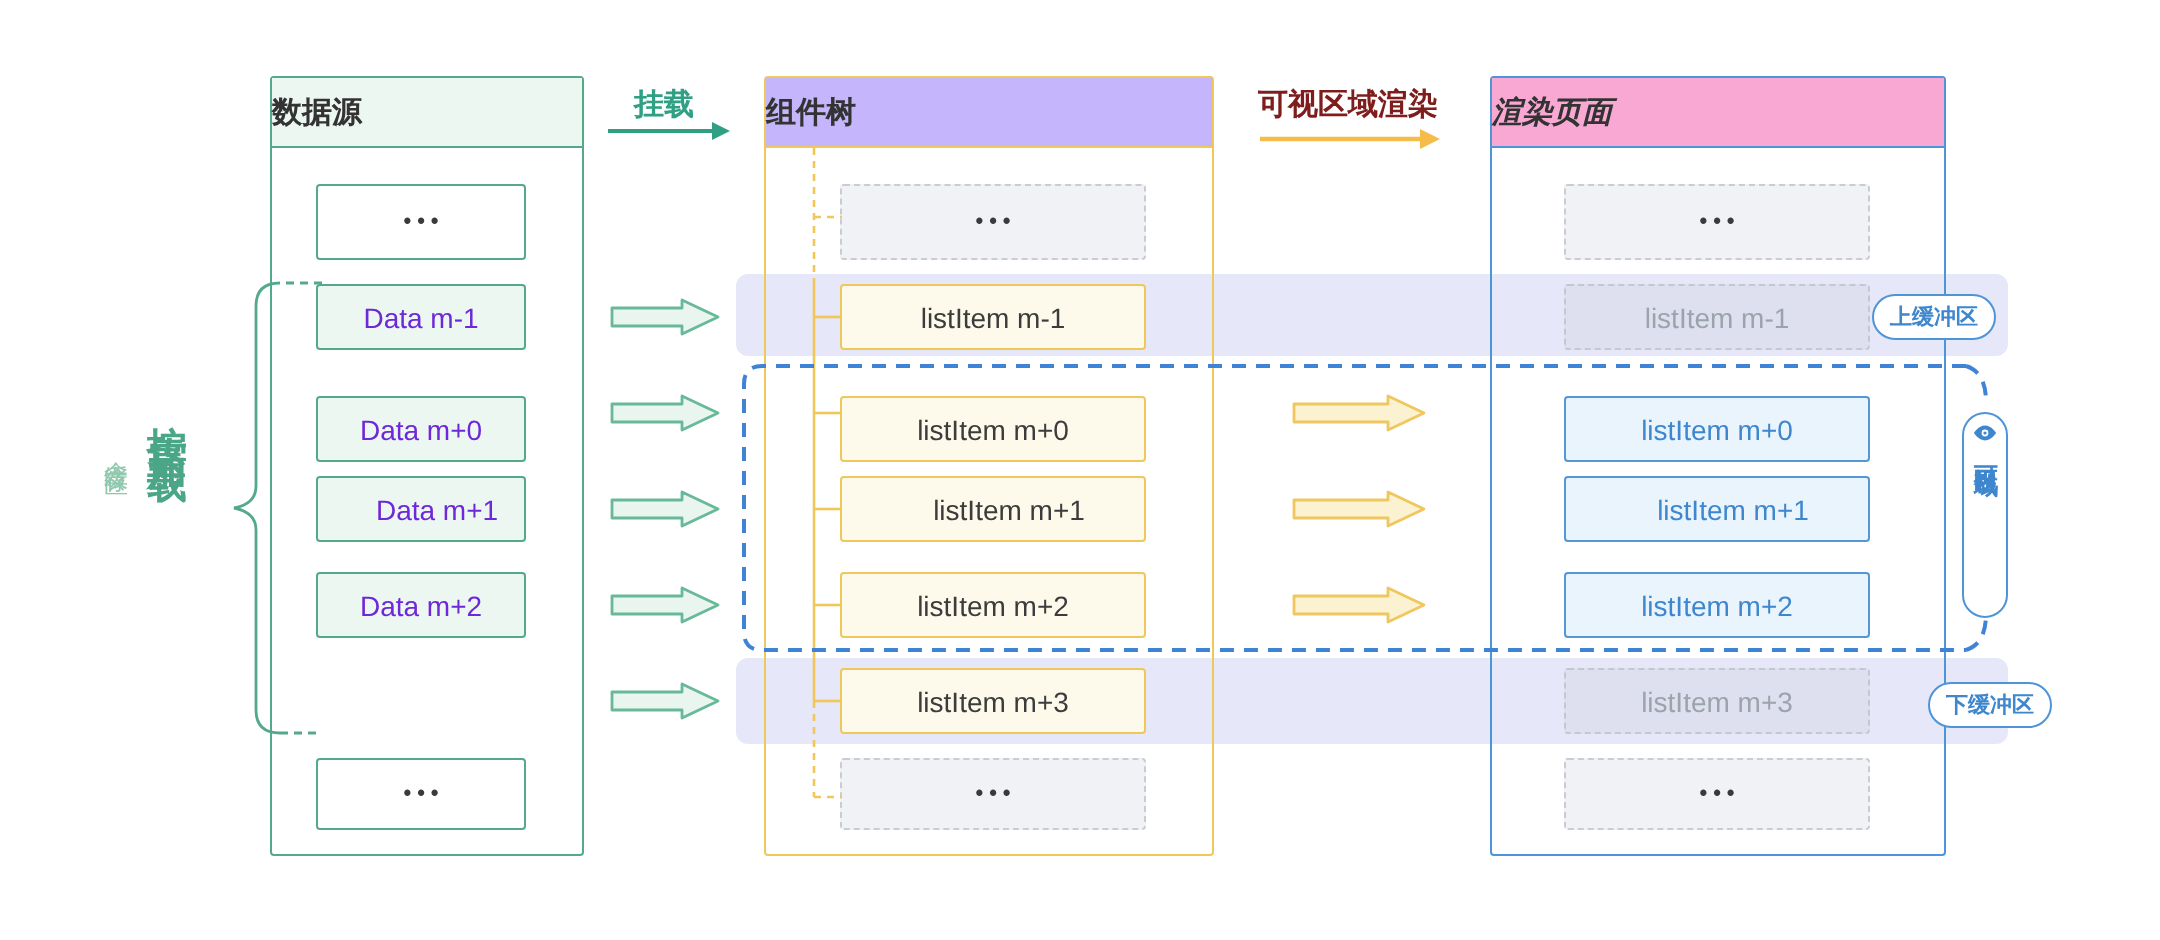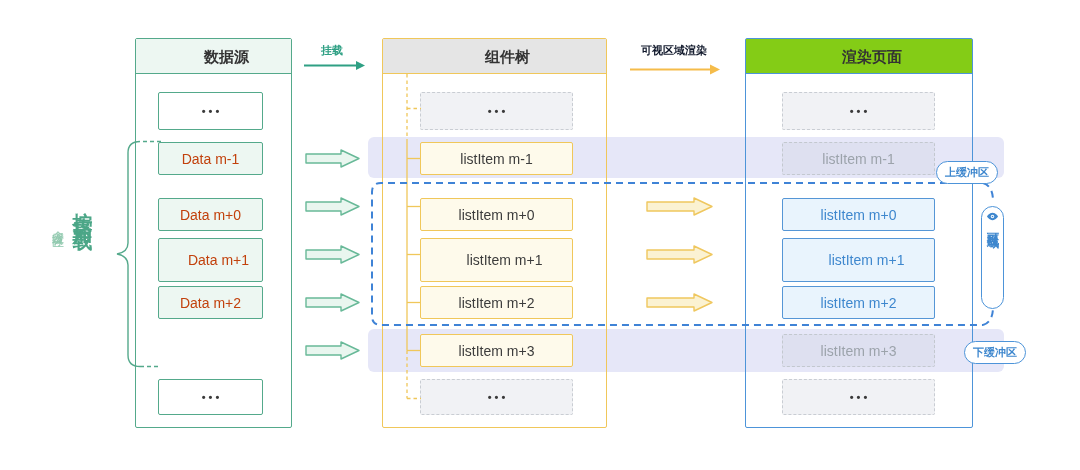--- a/index.html
+++ b/index.html
@@ -7,64 +7,64 @@
     position:relative;width:1080px;height:470px;background:#fff;overflow:hidden;
     font-family:"Liberation Sans","DejaVu Sans",sans-serif;color:#3a3a3a;
   }
   
   .band{position:absolute;left:368px;width:636px;background:#e6e7f8;border-radius:6px;z-index:1;}
   .band.upper{top:137px;height:41px;}
   .band.lower{top:329px;height:43px;}
 
   
   .col{position:absolute;top:38px;height:390px;border-radius:2px;z-index:2;background:transparent;box-sizing:border-box;}
-  .col .hd{position:absolute;left:0;top:0;width:100%;height:35px;line-height:35px;text-align:center;
-           font-size:15px;font-weight:600;color:#333;box-sizing:border-box;padding-left:26px;}
+  .col .hd{position:absolute;left:0;top:0;width:100%;height:35px;line-height:35px;
+           font-size:15px;font-weight:600;color:#333;box-sizing:border-box;}
   .col.source{left:135px;width:157px;border:1.5px solid #54a98b;}
   .col.source .hd{background:#edf7f2;border-bottom:1.5px solid #54a98b;}
   .col.tree{left:382px;width:225px;border:1.5px solid #f0c75a;}
-  .col.tree .hd{background:#e5e5e5;border-bottom:1.5px solid #f0c75a;}
+  .col.tree .hd{background:#c4b5fd;border-bottom:1.5px solid #f0c75a;}
   .col.render{left:745px;width:228px;border:1.5px solid #4d94d9;}
-  .col.render .hd{background:#84cc16;border-bottom:1.5px solid #4d94d9;}
+  .col.render .hd{background:#f9a8d4;border-bottom:1.5px solid #4d94d9;font-style:italic;}
 
   
   .item{position:absolute;box-sizing:border-box;text-align:center;font-size:14px;z-index:3;
         display:flex;align-items:center;justify-content:center;border-radius:2px;}
   .dots{font-size:11px;font-weight:bold;letter-spacing:3px;color:#3a3a3a;text-indent:3px;}
   .src-x{left:158px;width:105px;}
   .tre-x{left:420px;width:153px;}
   .ren-x{left:782px;width:153px;}
   .r0{top:92px;height:38px;}
   .r1{top:142px;height:33px;}
   .r2{top:198px;height:33px;}
-  .r3{top:238px;height:44px;padding-left:16px;}
+  .r3{top:238px;height:33px;padding-left:16px;}
   .r4{top:286px;height:33px;}
   .r5{top:334px;height:33px;}
   .r6{top:379px;height:36px;}
   .src-ellipsis{background:#fff;border:1px solid #54a98b;}
-  .src-data{background:#edf7f2;border:1px solid #54a98b;color:#c2410c;}
+  .src-data{background:#edf7f2;border:1px solid #54a98b;color:#6d28d9;}
   .gray-box{background:#f1f2f5;border:1px dashed #c9cdd3;}
   .tre-item{background:#fefaeb;border:1px solid #f0c75a;color:#3c3c3c;}
   .ren-visible{background:#e9f4fd;border:1px solid #5596d6;color:#3e87ce;}
   .ren-buffer{background:rgba(202,207,220,0.28);border:1px dashed #c3c8cf;color:#9ca3ab;}
 
   
-  .flow-label{position:absolute;font-size:11px;font-weight:700;z-index:4;text-align:center;}
+  .flow-label{position:absolute;font-size:15px;font-weight:700;z-index:4;text-align:center;}
   .lbl-mount{left:300px;top:43px;width:64px;color:#2fa084;}
-  .lbl-viewport{left:626px;top:43px;width:96px;color:#0f172a;}
+  .lbl-viewport{left:626px;top:43px;width:96px;color:#7f1d1d;}
 
   
   .vtext{position:absolute;writing-mode:vertical-rl;text-orientation:upright;z-index:4;}
   .lbl-demand{left:70px;top:197px;font-size:20px;font-weight:600;color:#4ba687;letter-spacing:6px;}
   .lbl-cache{left:49px;top:221px;font-size:12px;color:#8fc8ad;letter-spacing:2px;}
 
   
   .pill{position:absolute;background:#fff;border:1.5px solid #4d94d9;border-radius:12px;z-index:6;
         color:#3e87ce;font-size:11px;font-weight:600;display:flex;align-items:center;justify-content:center;box-sizing:border-box;}
-  .pill.upper{left:936px;top:161px;width:62px;height:23px;}
+  .pill.upper{left:936px;top:147px;width:62px;height:23px;}
   .pill.lower{left:964px;top:341px;width:62px;height:23px;}
   .pill.visible{left:981px;top:206px;width:23px;height:103px;flex-direction:column;gap:2px;padding-top:5px;justify-content:flex-start;}
   .pill.visible .vlabel{writing-mode:vertical-rl;text-orientation:upright;font-size:12px;letter-spacing:1px;}
 
   svg.overlay{position:absolute;left:0;top:0;z-index:5;pointer-events:none;}
 </style>
 </head>
 <body>
 
 <div class="canvas">

